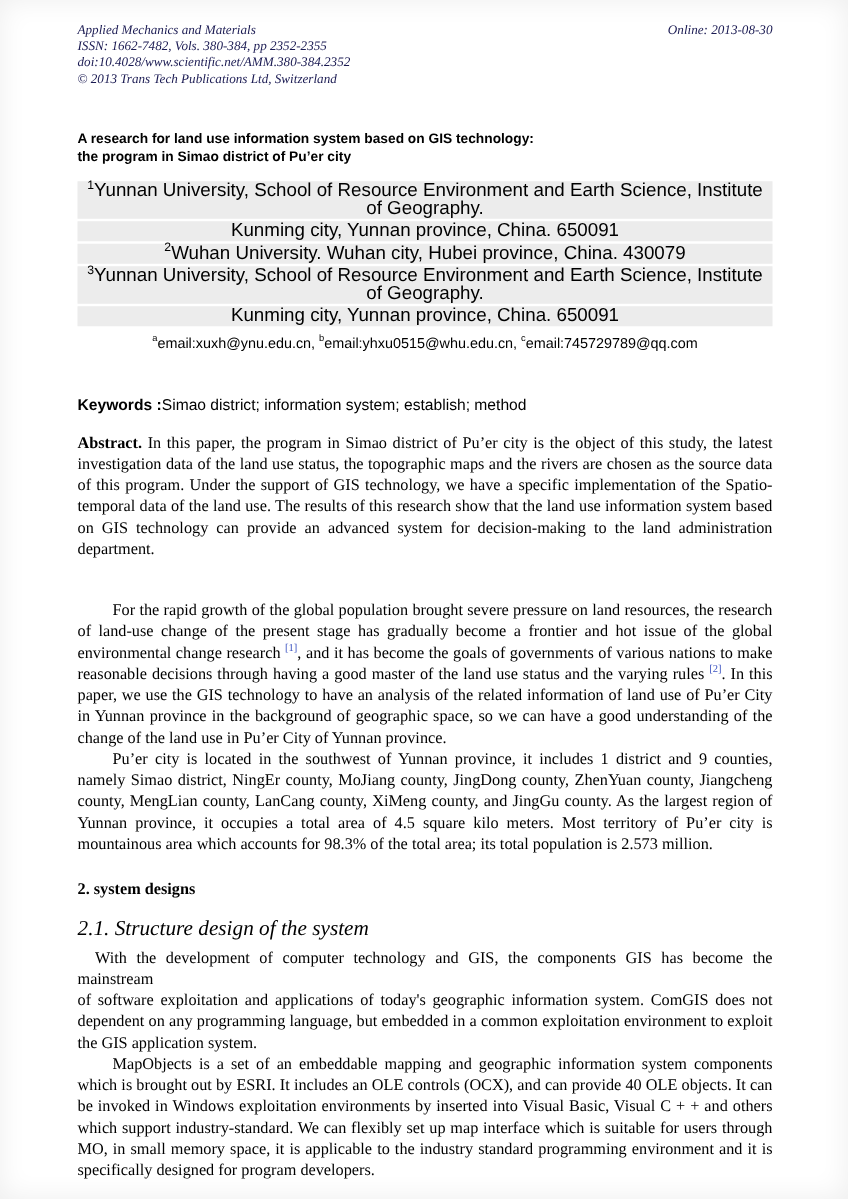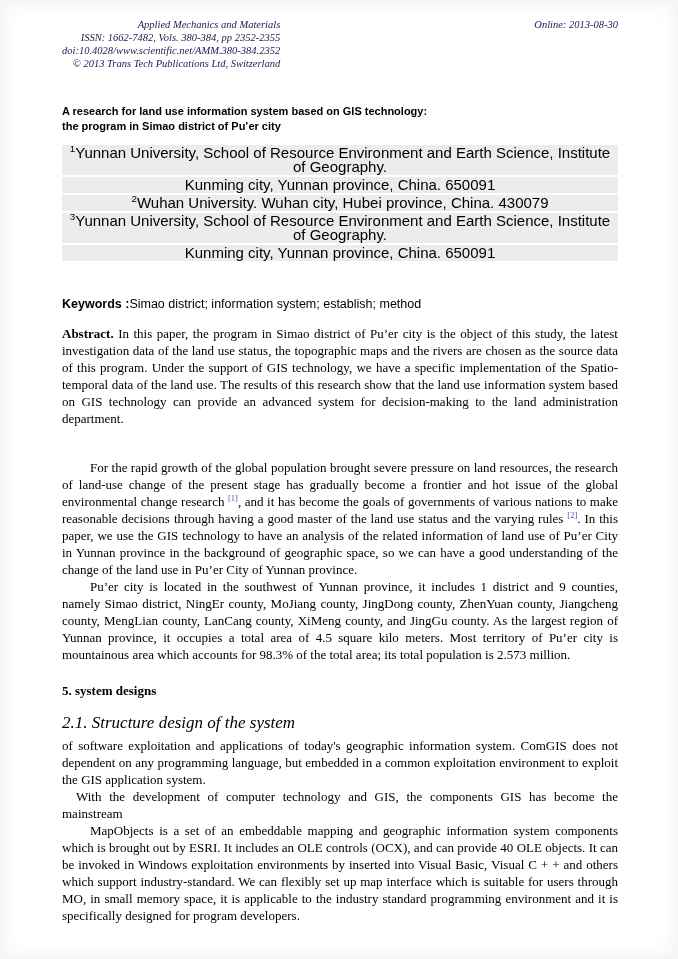--- a/index.html
+++ b/index.html
@@ -20,21 +20,20 @@
   .page{
     width:678px;height:959px;
     padding:18px 60px 30px 62px;
   }
   
   .header{
     display:flex;justify-content:space-between;align-items:flex-start;
     font-style:italic;
     font-size:10.5px;line-height:13px;
     color:var(--header-ink);
-    text-align:right;
   }
   
   .title{
     margin:34px 0 0 0;
     text-align:left;
     font-family:"Liberation Sans",sans-serif;
     font-size:11px;line-height:1.32;
     font-weight:bold;
   }
   
@@ -125,35 +124,38 @@
 
 
   <div class="affiliations">
     <div class="aff-line"><sup>1</sup><span>Yunnan University, School of Resource Environment and Earth Science, Institute of Geography.</span></div>
     <div class="aff-line"><span>Kunming city, Yunnan province, China. 650091</span></div>
     <div class="aff-line"><sup>2</sup><span>Wuhan University. Wuhan city, Hubei province, China. 430079</span></div>
     <div class="aff-line"><sup>3</sup><span>Yunnan University, School of Resource Environment and Earth Science, Institute of Geography.</span></div>
     <div class="aff-line"><span>Kunming city, Yunnan province, China. 650091</span></div>
   </div>
 
+  <div class="emails">
+    <sup>a</sup><span>email:xuxh@ynu.edu.cn, </span><sup>b</sup><span>email:yhxu0515@whu.edu.cn, </span><sup>c</sup><span>email:745729789@qq.com</span>
+  </div>
 
   <div class="keywords">
     <span class="label">Keywords :</span><span>Simao district; information system; establish; method</span>
   </div>
 
   <p class="abstract">
     <span class="label">Abstract.</span><span> In this paper, the program in Simao district of Pu’er city is the object of this study, the latest investigation data of the land use status, the topographic maps and the rivers are chosen as the source data of this program. Under the support of GIS technology, we have a specific implementation of the Spatio-temporal data of the land use. The results of this research show that the land use information system based on GIS technology can provide an advanced system for decision-making to the land administration department.</span>
   </p>
 
   <p class="body-para indent intro">
     <span>For the rapid growth of the global population brought severe pressure on land resources, the research of land-use change of the present stage has gradually become a frontier and hot issue of the global environmental change research </span><sup class="ref">[1]</sup><span>, and it has become the goals of governments of various nations to make reasonable decisions through having a good master of the land use status and the varying rules </span><sup class="ref">[2]</sup><span>. In this paper, we use the GIS technology to have an analysis of the related information of land use of Pu’er City in Yunnan province in the background of geographic space, so we can have a good understanding of the change of the land use in Pu’er City of Yunnan province.</span>
   </p>
 
   <p class="body-para indent">Pu’er city is located in the southwest of Yunnan province, it includes 1 district and 9 counties, namely Simao district, NingEr county, MoJiang county, JingDong county, ZhenYuan county, Jiangcheng county, MengLian county, LanCang county, XiMeng county, and JingGu county. As the largest region of Yunnan province, it occupies a total area of 4.5 square kilo meters. Most territory of Pu’er city is mountainous area which accounts for 98.3% of the total area; its total population is 2.573 million.</p>
 
-  <h2 class="sec-heading mt-sec2">5.  system designs</h2>
+  <h2 class="sec-heading mt-sec2">2.  system designs</h2>
   <h3 class="sub-heading">2.1. Structure design of the system</h3>
 
+  <p class="body-para small-indent">With the development of computer technology and GIS, the components GIS has become the mainstream</p>
   <p class="body-para">of software exploitation and applications of today's geographic information system. ComGIS does not dependent on any programming language, but embedded in a common exploitation environment to exploit the GIS application system.</p>
-  <p class="body-para small-indent">With the development of computer technology and GIS, the components GIS has become the mainstream</p>
   <p class="body-para indent">MapObjects is a set of an embeddable mapping and geographic information system components which is brought out by ESRI. It includes an OLE controls (OCX), and can provide 40 OLE objects. It can be invoked in Windows exploitation environments by inserted into Visual Basic, Visual C + + and others which support industry-standard. We can flexibly set up map interface which is suitable for users through MO, in small memory space, it is applicable to the industry standard programming environment and it is specifically designed for program developers.</p>
 
 </div>
 
 </body></html>

